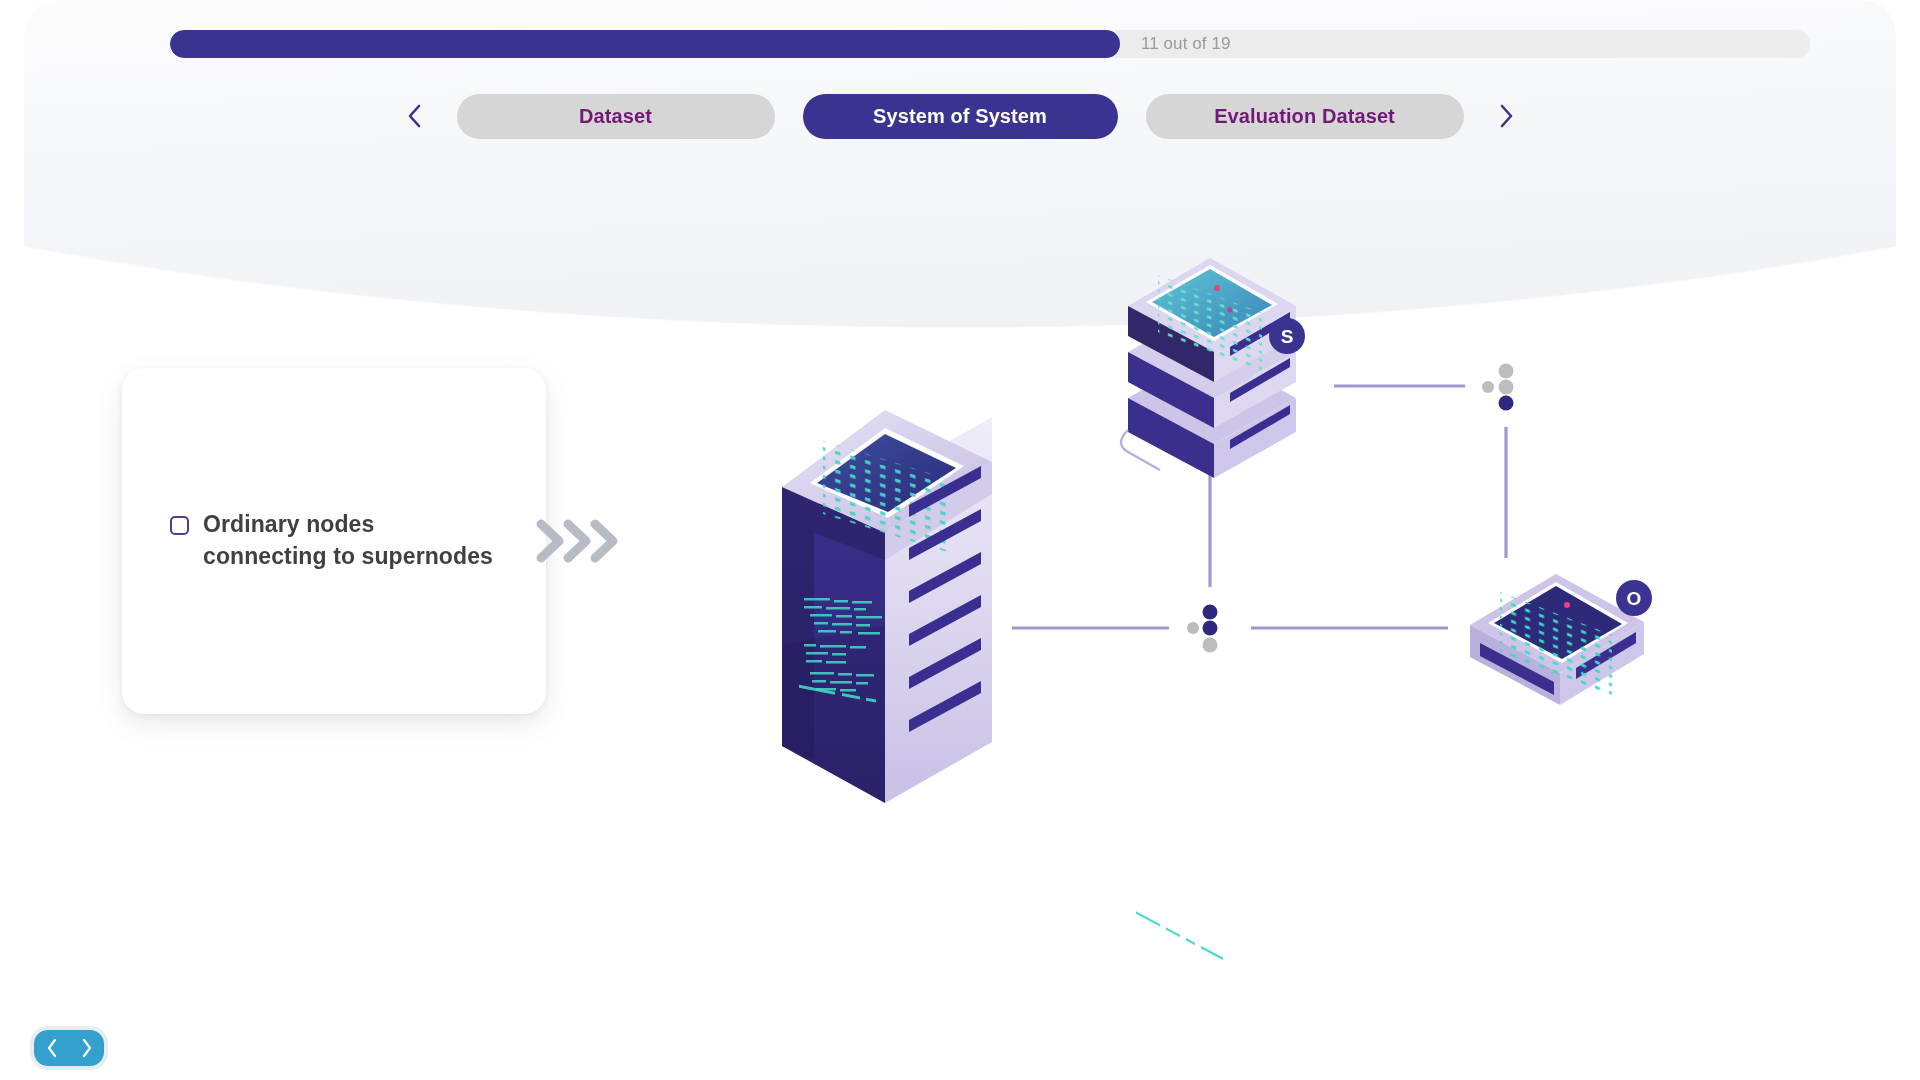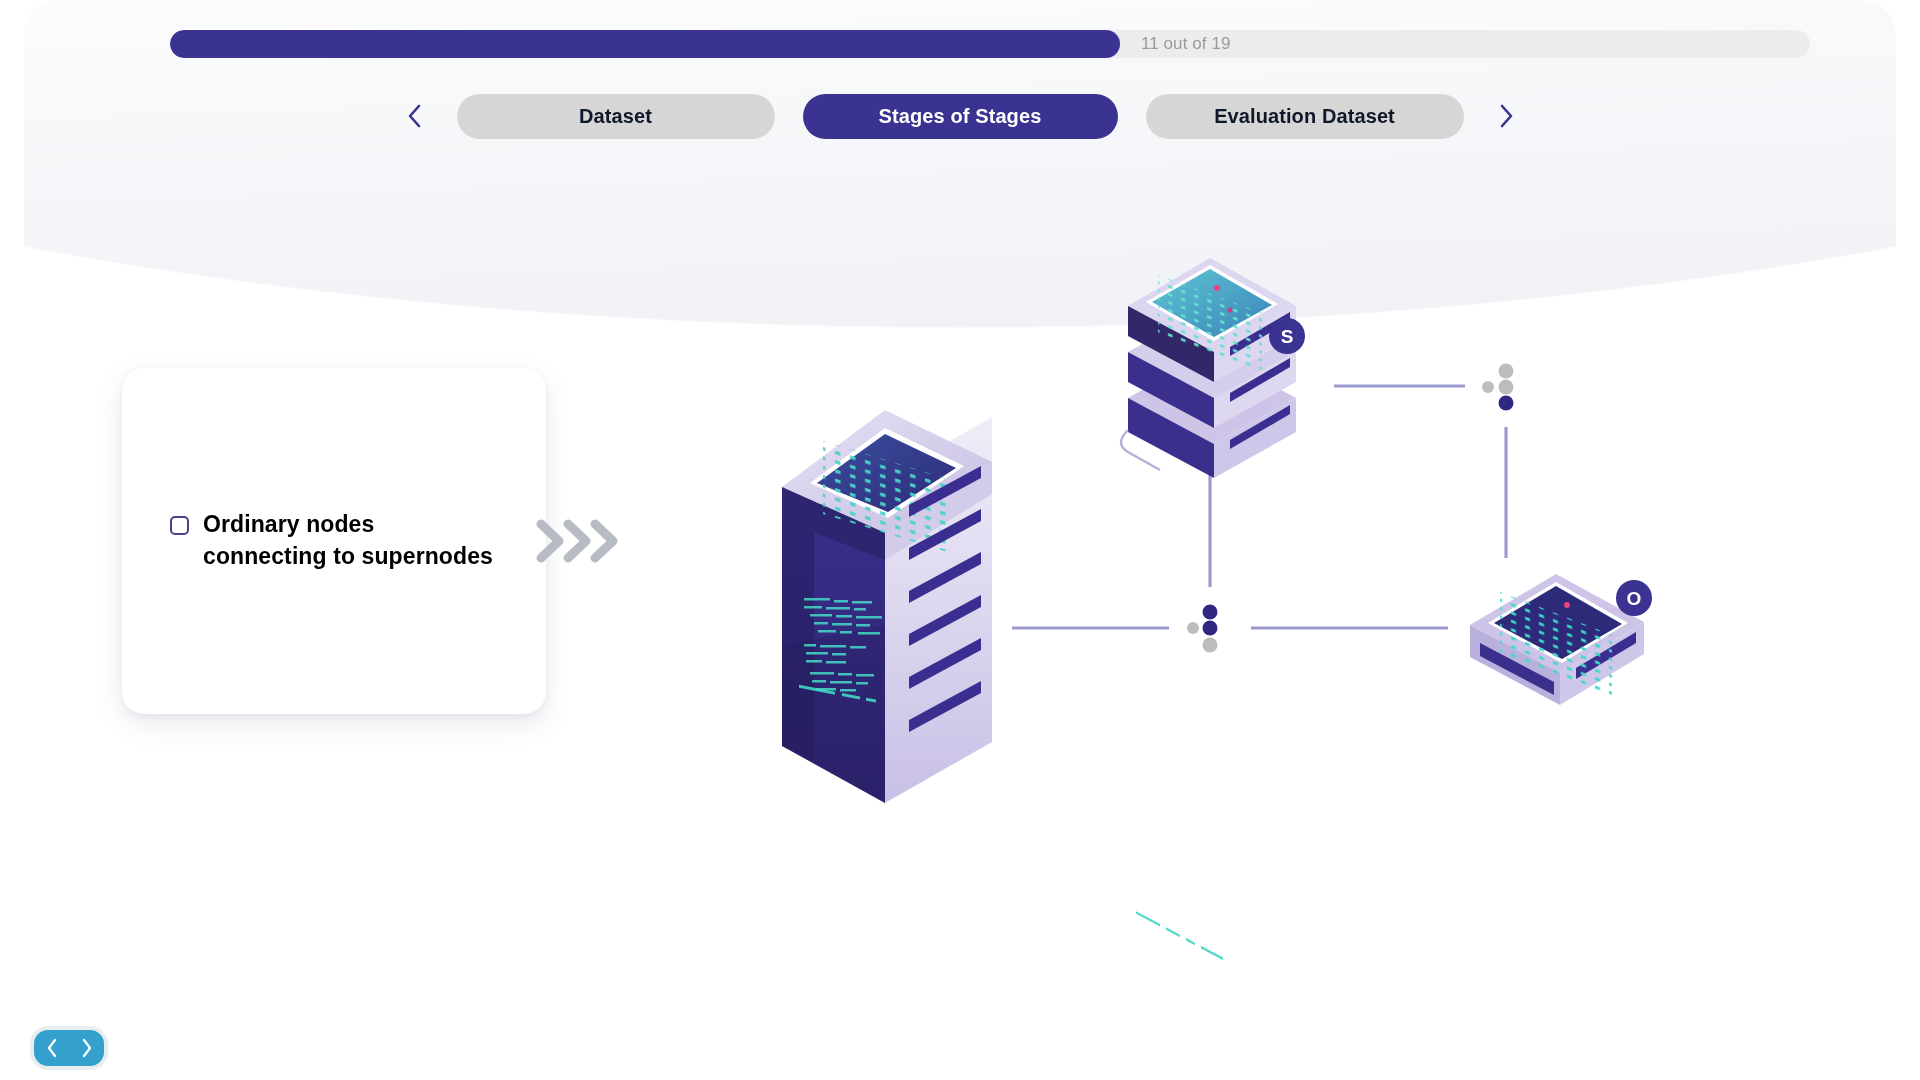--- a/index.html
+++ b/index.html
@@ -53,21 +53,21 @@
     position:absolute; left:0; top:88px; width:1872px; height:56px;
     display:flex; align-items:center; justify-content:center; gap:28px;
   }
   .tab-arrow {
     width:30px; height:40px; display:flex; align-items:center; justify-content:center;
     color:#3a3391; cursor:pointer; flex:0 0 auto;
   }
   .tab-arrow svg { display:block; }
   .tab {
     height:45px; min-width:318px; padding:0 30px; border-radius:23px;
-    background:#d6d6d6; color:#0f172a;
+    background:#d6d6d6; color:#701a75;
     display:flex; align-items:center; justify-content:center;
     font-size:20px; font-weight:700; letter-spacing:.1px; cursor:pointer;
     border:none;
     font-family:"Liberation Sans", sans-serif;
   }
   .tab.active { background:#3a3391; color:#ffffff; }
   .tab.tab-mid { min-width:315px; }
 
   
   .info-card {
@@ -76,21 +76,21 @@
     box-shadow:0 10px 26px rgba(80,90,120,.13), 0 2px 6px rgba(80,90,120,.07);
     display:flex; align-items:center;
   }
   .info-inner { display:flex; gap:14px; padding:0 42px 0 48px; }
   .chk {
     width:19px; height:19px; flex:0 0 auto; margin-top:7px;
     border:2px solid #4b3f8f; border-radius:5px; background:transparent;
     cursor:pointer;
   }
   .info-text {
-    font-size:23px; font-weight:700; line-height:1.38; color:#000000;
+    font-size:23px; font-weight:700; line-height:1.38; color:#404040;
     letter-spacing:.1px;
   }
 
   .chev3 {
     position:absolute; left:512px; top:515px; width:86px; height:52px;
     display:flex; align-items:center; gap:0px;
   }
   .chev3 svg { display:block; }
 
   
@@ -122,21 +122,21 @@
     </div>
 
     <div class="tabrow">
       <div class="tab-arrow">
         <svg width="16" height="26" viewBox="0 0 16 26" fill="none">
           <path d="M13 3 L4 13 L13 23" stroke="#3a3391" stroke-width="2.6" stroke-linecap="round" stroke-linejoin="round"></path>
         </svg>
       </div>
 
       <button class="tab">Dataset</button>
-      <button class="tab tab-mid active">Stages of Stages</button>
+      <button class="tab tab-mid active">System of System</button>
       <button class="tab">Evaluation Dataset</button>
 
       <div class="tab-arrow">
         <svg width="16" height="26" viewBox="0 0 16 26" fill="none">
           <path d="M3 3 L12 13 L3 23" stroke="#3a3391" stroke-width="2.6" stroke-linecap="round" stroke-linejoin="round"></path>
         </svg>
       </div>
     </div>
 
     <div class="info-card">

